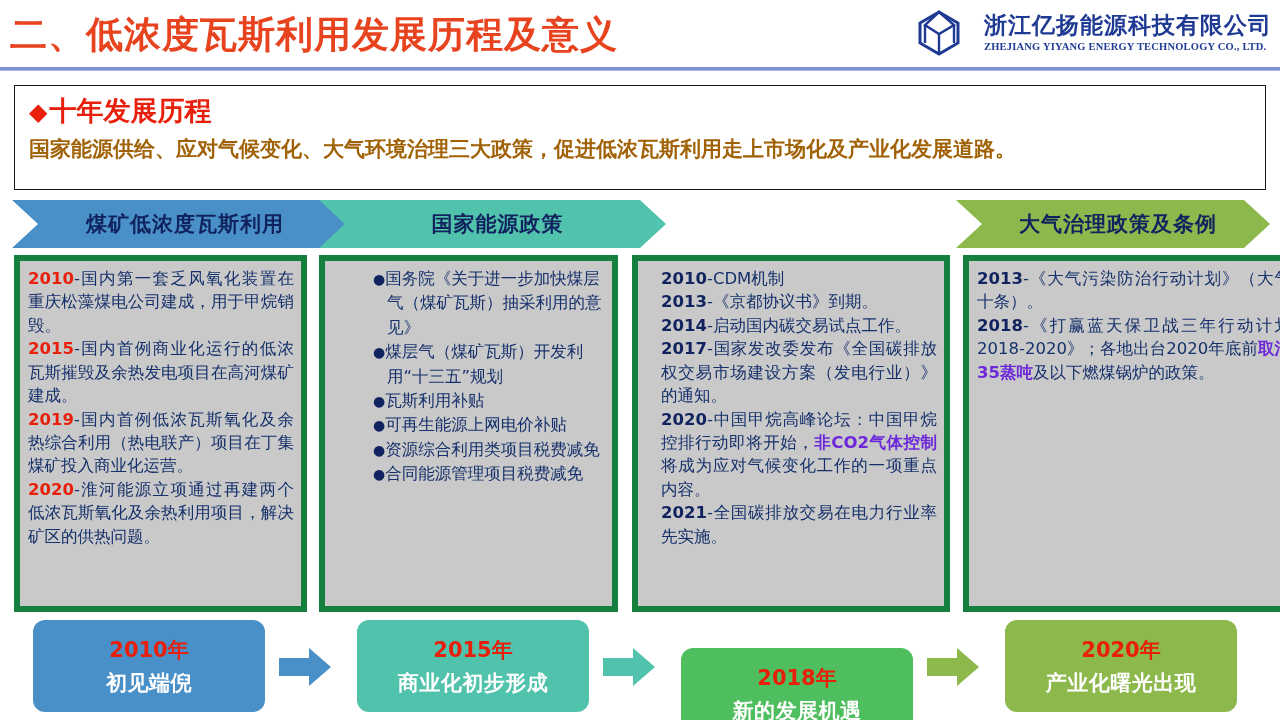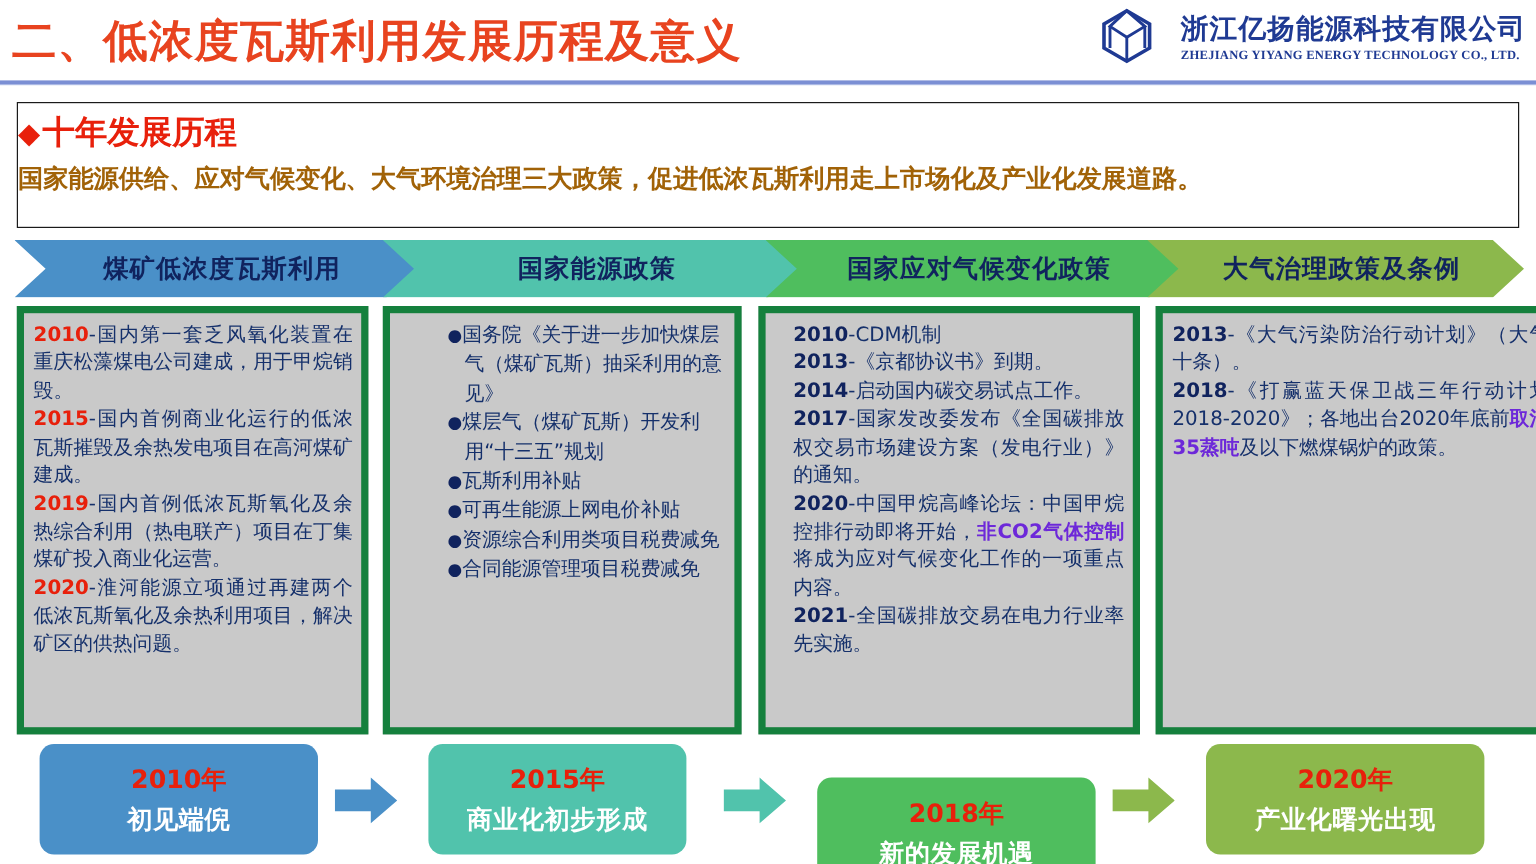--- a/index.html
+++ b/index.html
@@ -26,40 +26,40 @@
     background:#7B8FD4;
   }
   #header-rule-b {
     position:absolute; left:0; top:70px; width:1280px; height:1px;
     background:#aab8e4;
   }
 
   
   #logo-block {
     position:absolute; right:8px; top:6px; height:54px;
-    display:flex; gap:22px;
+    display:flex; align-items:center; gap:22px;
   }
   #logo-mark { width:46px; height:48px; flex:0 0 auto; }
   #logo-text { display:flex; flex-direction:column; justify-content:center; }
   #logo-cn {
     font-size:23px; font-weight:bold; color:#1F3A93; letter-spacing:1px;
     line-height:1.1;
     font-family:"DejaVu Sans","Liberation Sans",sans-serif;
   }
   #logo-en {
     font-size:10.5px; font-weight:bold; color:#1F3A93; letter-spacing:0.2px;
     line-height:1.3; margin-top:2px;
     font-family:"Liberation Serif", serif;
   }
 
   
   #subtitle-box {
     position:absolute; left:14px; top:85px; width:1252px; height:105px;
     border:1.5px solid #1a1a1a; background:#ffffff;
-    padding:8px 14px 0 0;
+    padding:8px 14px 0 14px;
   }
   #subtitle-head {
     font-size:27px; font-weight:bold; color:#E8200B;
     line-height:1.25; white-space:nowrap;
     font-family:"DejaVu Sans","Liberation Sans",sans-serif;
   }
   #diamond-icon { color:#E8200B; font-size:24px; margin-right:2px; }
   #subtitle-body {
     margin-top:8px;
     font-size:21px; font-weight:bold; color:#a16207;
@@ -154,23 +154,20 @@
   <div id="subtitle-body">国家能源供给、应对气候变化、大气环境治理三大政策，促进低浓瓦斯利用走上市场化及产业化发展道路。</div>
 </div>
 
 <div id="chevron-row">
     <div class="chevron" style="left: 0px; width: 336px; background: rgb(74, 144, 200);">
       <span class="chevron-label">煤矿低浓度瓦斯利用</span>
     </div>
     <div class="chevron" style="left: 307px; width: 347px; background: rgb(81, 195, 172);">
       <span class="chevron-label">国家能源政策</span>
     </div>
-    <div class="chevron" style="left: 626px; width: 346px; background: rgb(79, 190, 94);">
-      <span class="chevron-label">国家应对气候变化政策</span>
-    </div>
     <div class="chevron" style="left: 944px; width: 314px; background: rgb(140, 184, 76);">
       <span class="chevron-label">大气治理政策及条例</span>
     </div>
   </div>
 
 <div id="content-row">
     <div class="content-box" style="left: 14px; width: 293px;">
       <div class="content-line"><span class="year-red">2010</span>-国内第一套乏风氧化装置在重庆松藻煤电公司建成，用于甲烷销毁。</div>
       <div class="content-line"><span class="year-red">2015</span>-国内首例商业化运行的低浓瓦斯摧毁及余热发电项目在高河煤矿建成。</div>
       <div class="content-line"><span class="year-red">2019</span>-国内首例低浓瓦斯氧化及余热综合利用（热电联产）项目在丁集煤矿投入商业化运营。</div>
@@ -196,21 +193,21 @@
       <div class="content-line"><span class="year-navy">2013</span>-《大气污染防治行动计划》（大气十条）。</div>
       <div class="content-line"><span class="year-navy">2018</span>-《打赢蓝天保卫战三年行动计划2018-2020》；各地出台2020年底前<span class="hl-red">取消35蒸吨</span>及以下燃煤锅炉的政策。</div>
     </div>
   </div>
 
 <div id="timeline-row">
     <div class="tl-box" style="left: 33px; width: 232px; background: rgb(74, 144, 200);">
       <div class="tl-year">2010年</div>
       <div class="tl-label">初见端倪</div>
     </div>
-    <div class="tl-box" style="left: 357px; width: 215px; background: rgb(81, 195, 172);">
+    <div class="tl-box" style="left: 357px; width: 232px; background: rgb(81, 195, 172);">
       <div class="tl-year">2015年</div>
       <div class="tl-label">商业化初步形成</div>
     </div>
     <div class="tl-box" style="left: 681px; width: 232px; background: rgb(79, 190, 94); margin-top: 28px;">
       <div class="tl-year">2018年</div>
       <div class="tl-label">新的发展机遇</div>
     </div>
     <div class="tl-box" style="left: 1005px; width: 232px; background: rgb(140, 184, 76);">
       <div class="tl-year">2020年</div>
       <div class="tl-label">产业化曙光出现</div>

